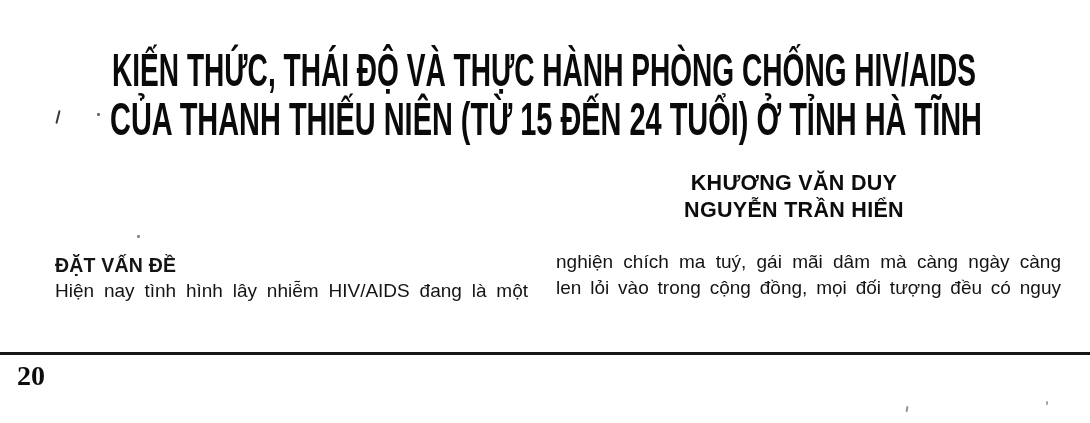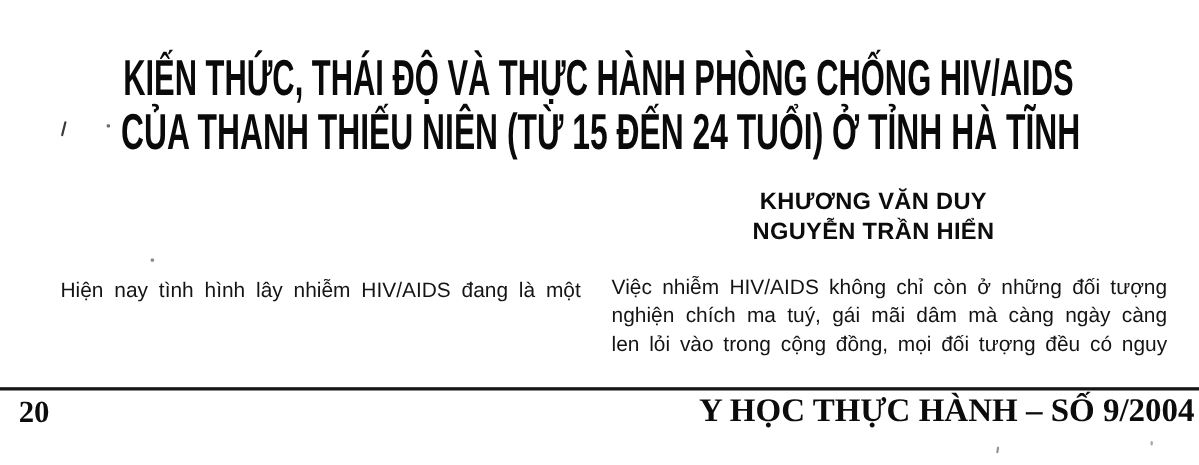--- a/index.html
+++ b/index.html
@@ -86,32 +86,31 @@
     <text x="544" y="66" text-anchor="middle" textLength="864" lengthAdjust="spacingAndGlyphs">KIẾN THỨC, THÁI ĐỘ VÀ THỰC HÀNH PHÒNG CHỐNG HIV/AIDS</text>
     <text x="546" y="115" text-anchor="middle" textLength="872" lengthAdjust="spacingAndGlyphs">CỦA THANH THIẾU NIÊN (TỪ 15 ĐẾN 24 TUỔI) Ở TỈNH HÀ TĨNH</text>
   </svg>
 
   <div class="authors">
     <div>KHƯƠNG VĂN DUY</div>
     <div>NGUYỄN TRẦN HIỂN</div>
   </div>
 
   <div class="col col-left">
+    <div class="section-heading">ĐẶT VẤN ĐỀ</div>
     <div class="jline indent">Hiện nay tình hình lây nhiễm HIV/AIDS đang là một</div>
   </div>
 
   <div class="col col-right">
-    <div class="jline">Việc nhiễm HIV/AIDS không chỉ còn ở những đối tượng</div>
     <div class="jline">nghiện chích ma tuý, gái mãi dâm mà càng ngày càng</div>
     <div class="jline">len lỏi vào trong cộng đồng, mọi đối tượng đều có nguy</div>
   </div>
 
   <div class="footer-rule"></div>
   <div class="page-number">20</div>
-  <div class="journal-line">Y HỌC THỰC HÀNH – SỐ 9/2004</div>
 
   <div class="artifact a-slash"></div>
   <div class="artifact a-dot1"></div>
   <div class="artifact a-dot2"></div>
   <div class="artifact a-dot3"></div>
   <div class="artifact a-dot4"></div>
 
 </div>
 
 </body></html>

